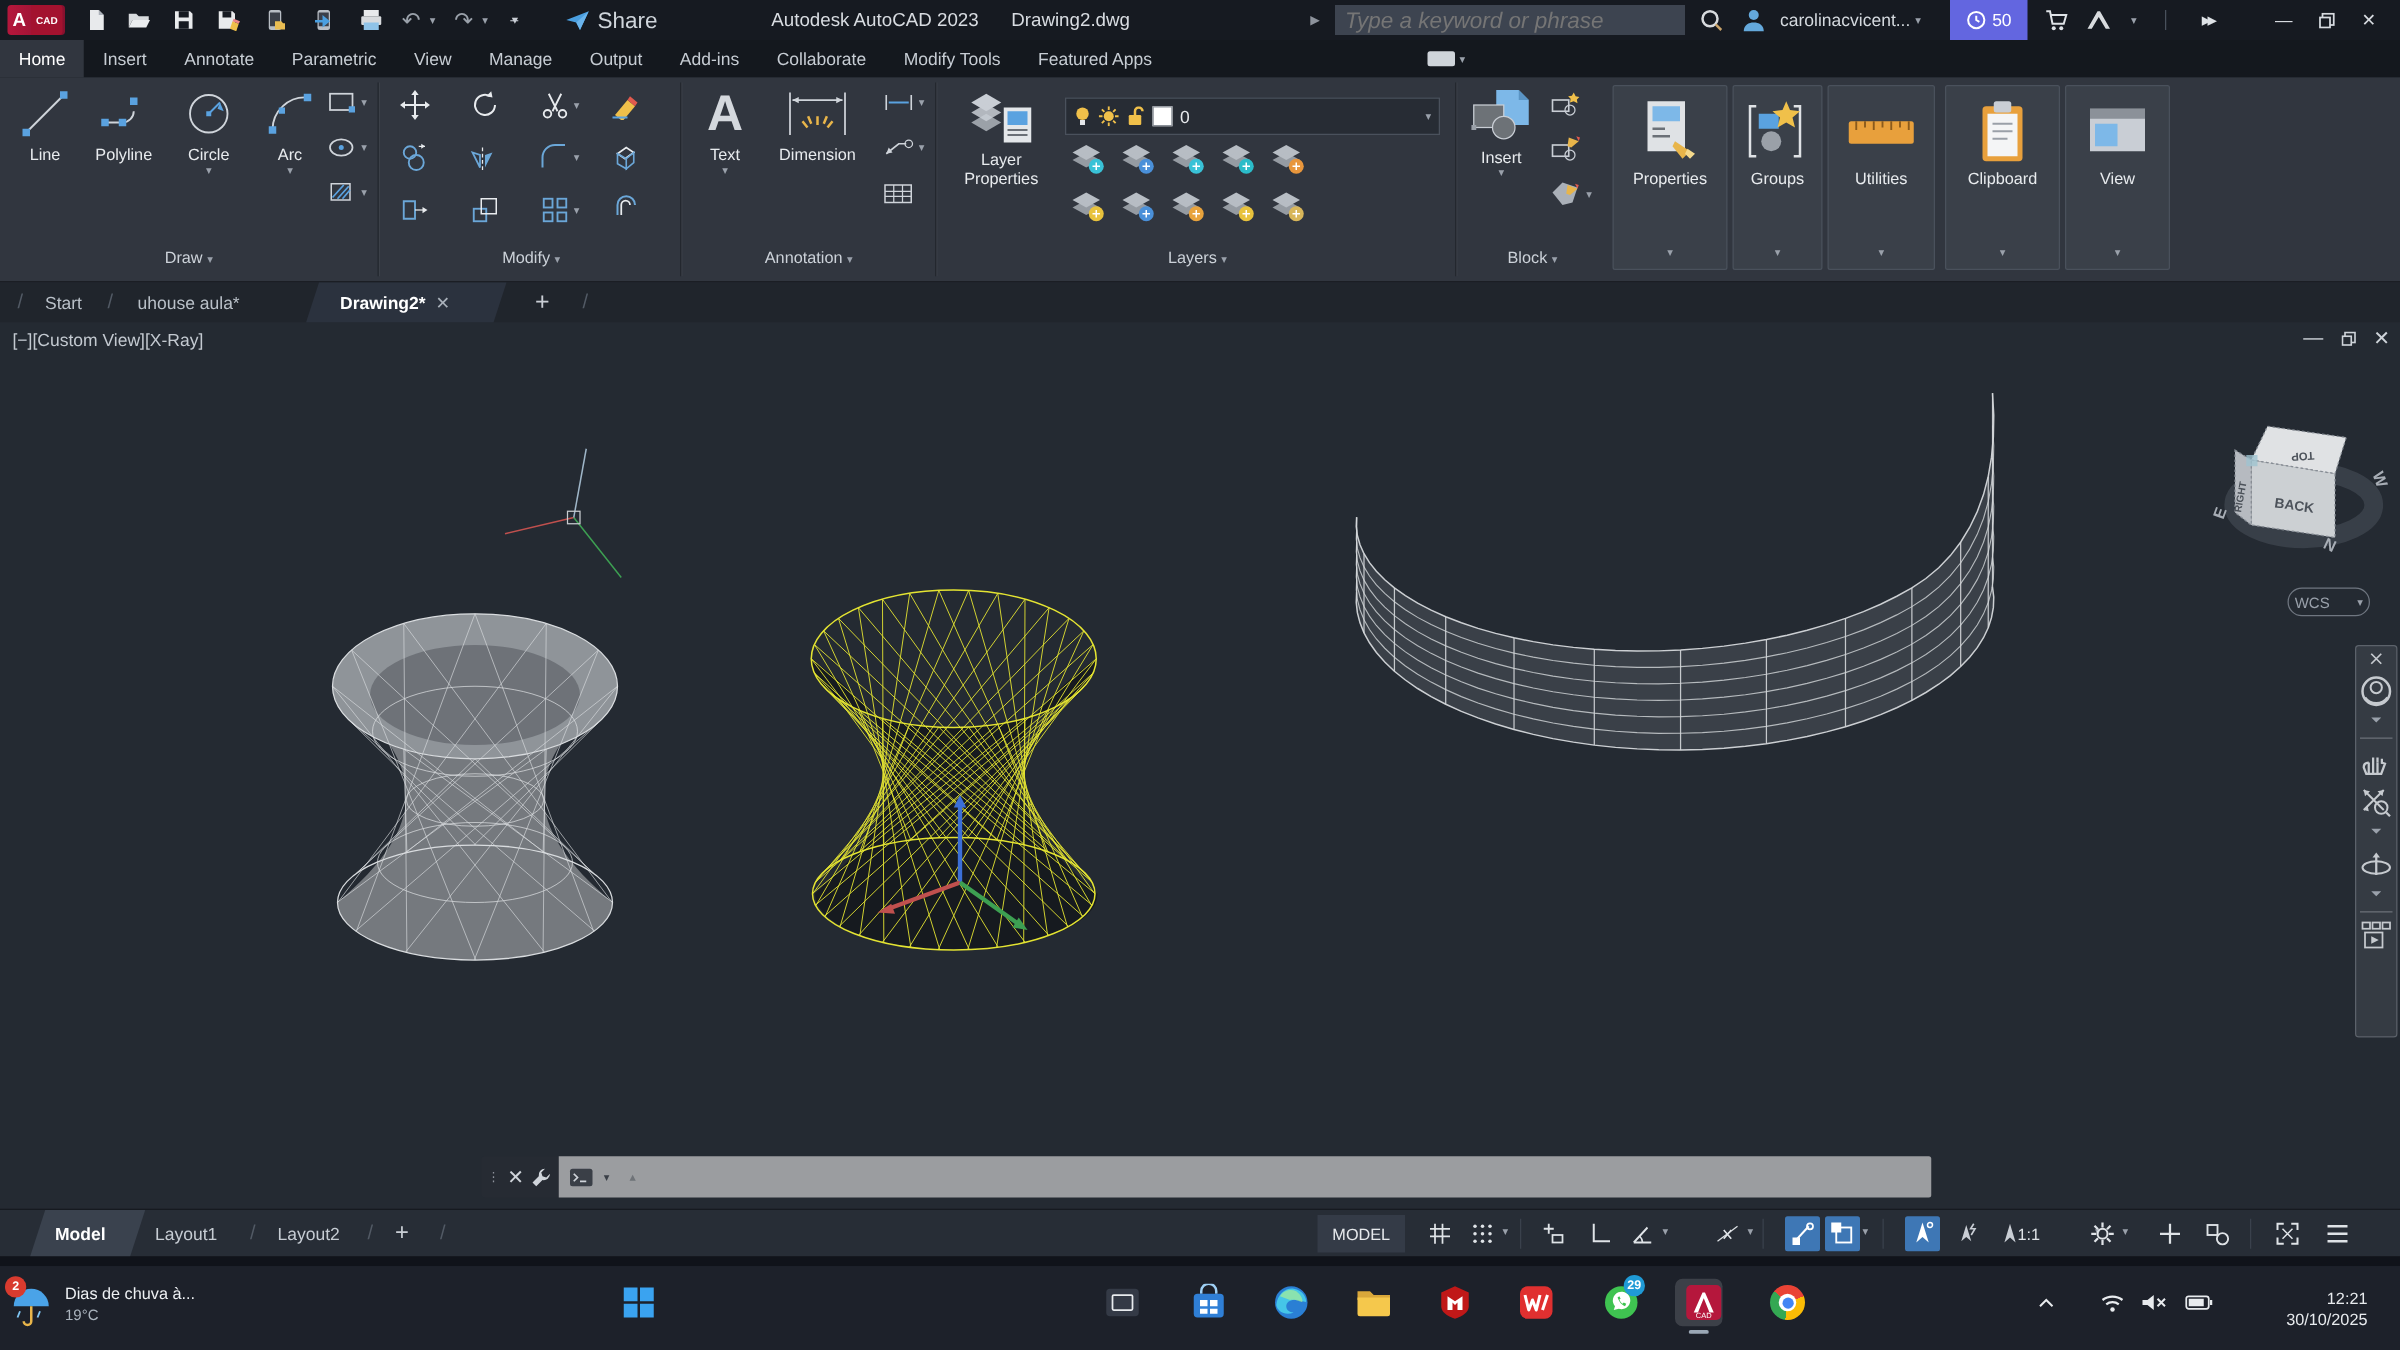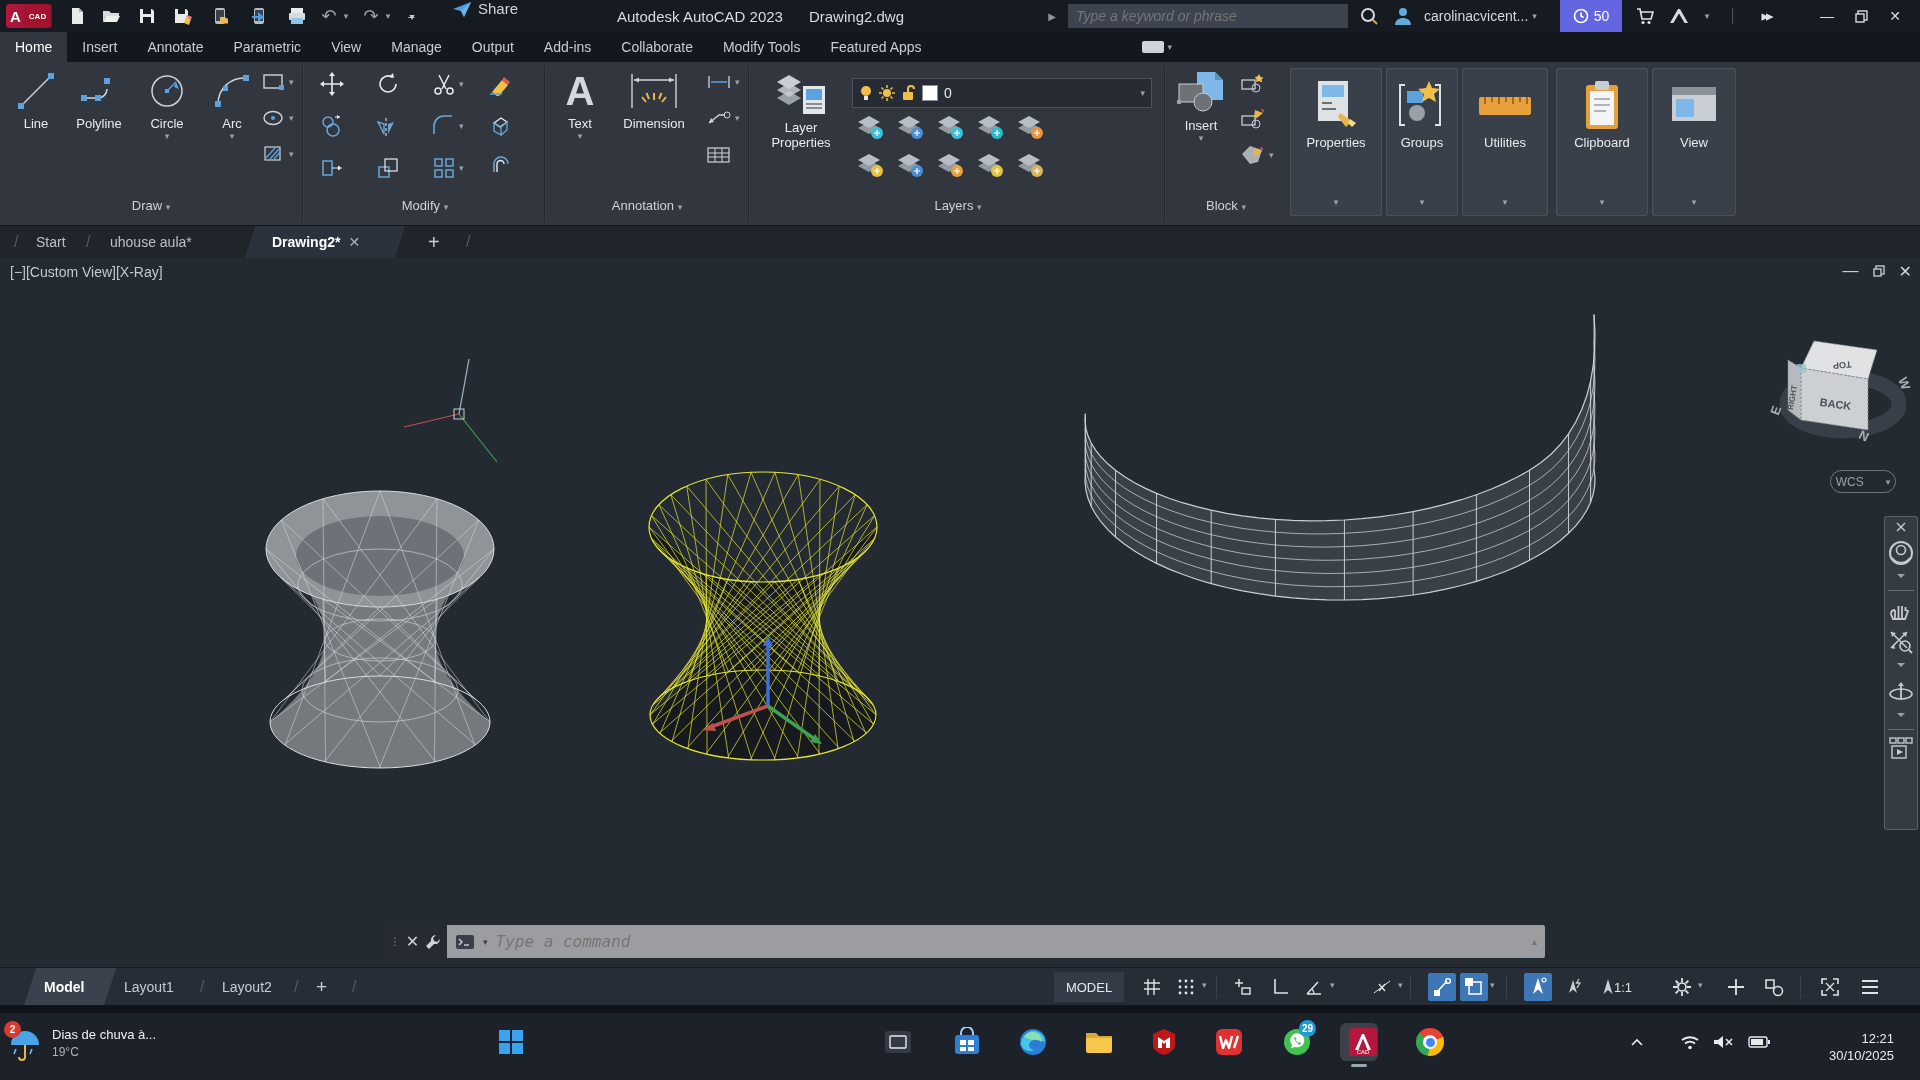--- a/index.html
+++ b/index.html
@@ -7,24 +7,24 @@
   #app{position:relative;width:1920px;height:1080px;background:#242a32}
   .abs{position:absolute}
   svg{display:block}
   
   #titlebar{position:absolute;left:0;top:0;width:1920px;height:32px;background:#161a21;display:flex;align-items:center}
   .qa{position:absolute;top:0;height:32px;display:flex;align-items:center;justify-content:center;width:34px;color:#c9ced5}
   .caret{color:#9aa1ab;font-size:9px}
   .acadbadge{position:absolute;left:6px;top:4px;width:46px;height:24px;border-radius:3px;background:linear-gradient(90deg,#b5173c,#87102e);display:flex;align-items:center;color:#fff;font-weight:bold}
   .acadbadge .a{font-size:15px;padding:0 4px}
   .acadbadge .cad{font-size:8px;background:#a3122f;height:100%;display:flex;align-items:center;padding:0 4px;border-radius:0 3px 3px 0}
-  #share{position:absolute;left:452px;top:0;height:32px;display:flex;gap:6px;color:#cfd5db;font-size:15px}
+  #share{position:absolute;left:452px;top:0;height:32px;display:flex;align-items:center;gap:6px;color:#cfd5db;font-size:18px}
   #apptitle{position:absolute;left:617px;top:0;height:32px;display:flex;align-items:center;gap:26px;color:#d8dce1;font-size:15px}
   #searchbox{position:absolute;left:1068px;top:4px;width:280px;height:24px;background:#3d4450;display:flex;align-items:center}
-  #searchbox input{width:100%;height:100%;background:transparent;border:0;outline:0;color:#98a0ab;font-style:italic;font-size:14px;padding:0 8px}
+  #searchbox input{width:100%;height:100%;background:transparent;border:0;outline:0;color:#98a0ab;font-style:italic;font-size:18px;padding:0 8px}
   #username{position:absolute;left:1424px;top:0;height:32px;display:flex;align-items:center;color:#d4d9de;font-size:14px}
   #clockbadge{position:absolute;left:1560px;top:0;width:62px;height:32px;background:#6366e0;display:flex;align-items:center;justify-content:center;gap:5px;color:#fff;font-size:14px}
   .winbtn{position:absolute;top:0;height:32px;width:30px;display:flex;align-items:center;justify-content:center;color:#d7dbe0;font-size:14px}
   
   #ribbontabs{position:absolute;left:0;top:32px;width:1920px;height:30px;background:#14181e;display:flex;align-items:stretch;color:#c7cdd4;font-size:14px}
   .rtab{padding:0 15px;display:flex;align-items:center}
   .rtab.active{background:#31363f;color:#fff}
   #ribtoggle{margin-left:205px;display:flex;align-items:center;gap:4px}
   #ribtoggle .box{width:22px;height:12px;background:#cfd4da;border-radius:2px}
   
@@ -894,21 +894,20 @@
             <path d="M12 2a5 5 0 0 0-5 6L2 13l3 3 5-5a5 5 0 0 0 6-5l-3 3-3-1-1-3z" fill="#cfd4da"></path>
           </svg>
       </div>
       <div id="cmdfield">
         <svg width="20" height="18">
             <rect x="1" y="2" width="18" height="14" rx="2" fill="#3a3f47"></rect>
             <path d="M4 6l3 3-3 3" stroke="#cfd4da" stroke-width="1.4" fill="none"></path>
             <path d="M9 12h5" stroke="#cfd4da" stroke-width="1.4"></path>
           </svg>
         <span class="caret" style="color:#3a3f47">▾</span>
-        <input placeholder="Type a command" style="">
         <span style="color:#5e6océ166"></span>
         <span style="color:#6f7378;font-size:10px">▴</span>
       </div>
     </div>
   </div>
 
   <div id="statusbar">
     <div id="modeltabbg"></div>
     <div class="ltab" style="left:44px;color:#fff;font-weight:bold">Model</div>
     <div class="ltab" style="left:124px">Layout1</div>

